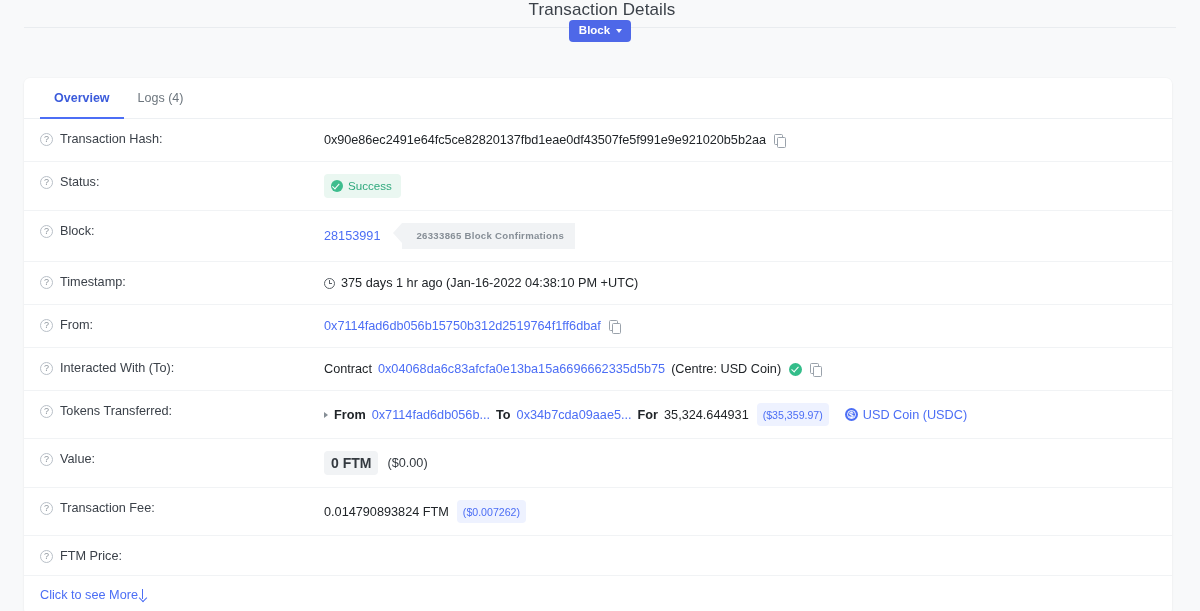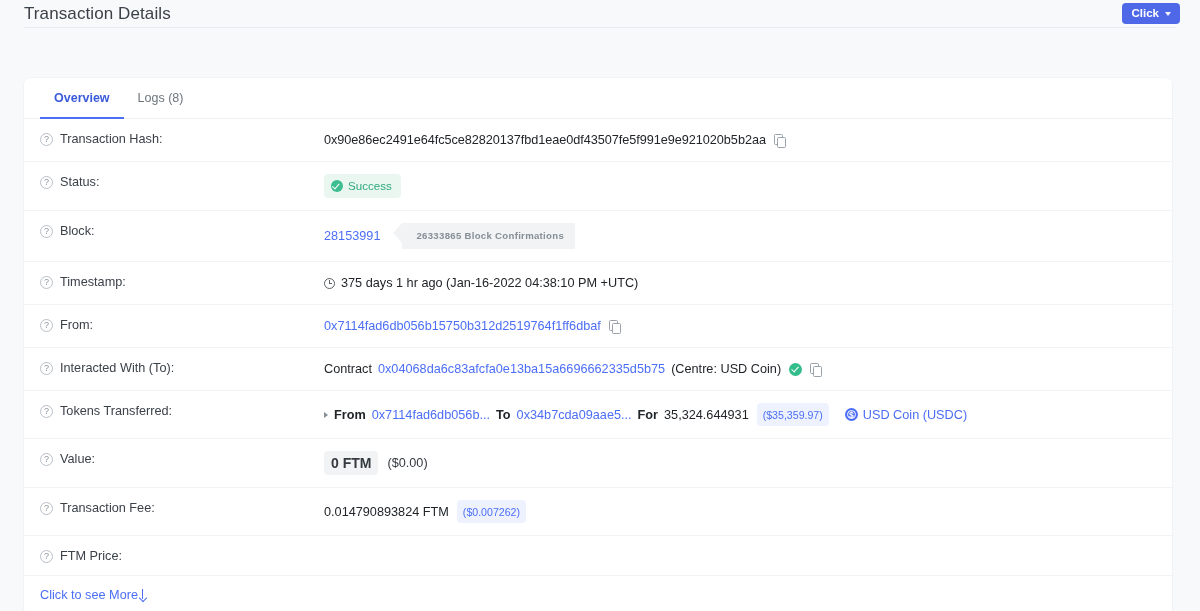--- a/index.html
+++ b/index.html
@@ -9,24 +9,25 @@
     background: #f8f9fa;
     font-family: "Liberation Sans", sans-serif;
     color: #212529;
     -webkit-font-smoothing: antialiased;
   }
 
   
   .page-header {
     position: relative;
     height: 27px;
-    padding: 0 20px;
+    padding: 0 32px;
     display: flex;
     align-items: center;
     justify-content: space-between;
+    flex-direction: column;
   }
   .page-title {
     font-size: 17px;
     font-weight: 400;
     color: #3b4149;
     letter-spacing: .1px;
     margin-left: 4px;
   }
   .network-btn {
     display: inline-flex;
@@ -369,34 +370,34 @@
     border-width: 0 1.3px 1.3px 0;
     transform: rotate(45deg);
   }
 </style>
 </head>
 <body>
 
 <div class="page-header">
   <div class="page-title">Transaction Details</div>
   <button class="network-btn">
-    <span>Click</span>
+    <span>Block</span>
     <span class="caret"></span>
   </button>
 </div>
 <div class="header-rule"></div>
 
 <div class="card">
 
   <div class="tabs">
     <div class="tab active">
       <span>Overview</span>
     </div>
     <div class="tab">
-      <span>Logs (8)</span>
+      <span>Logs (4)</span>
     </div>
   </div>
 
   <div class="row">
     <div class="row-label">
       <span class="q-icon">?</span>
       <span>Transaction Hash:</span>
     </div>
     <div class="row-value">
       <span class="mono-hash">0x90e86ec2491e64fc5ce82820137fbd1eae0df43507fe5f991e9e921020b5b2aa</span>

